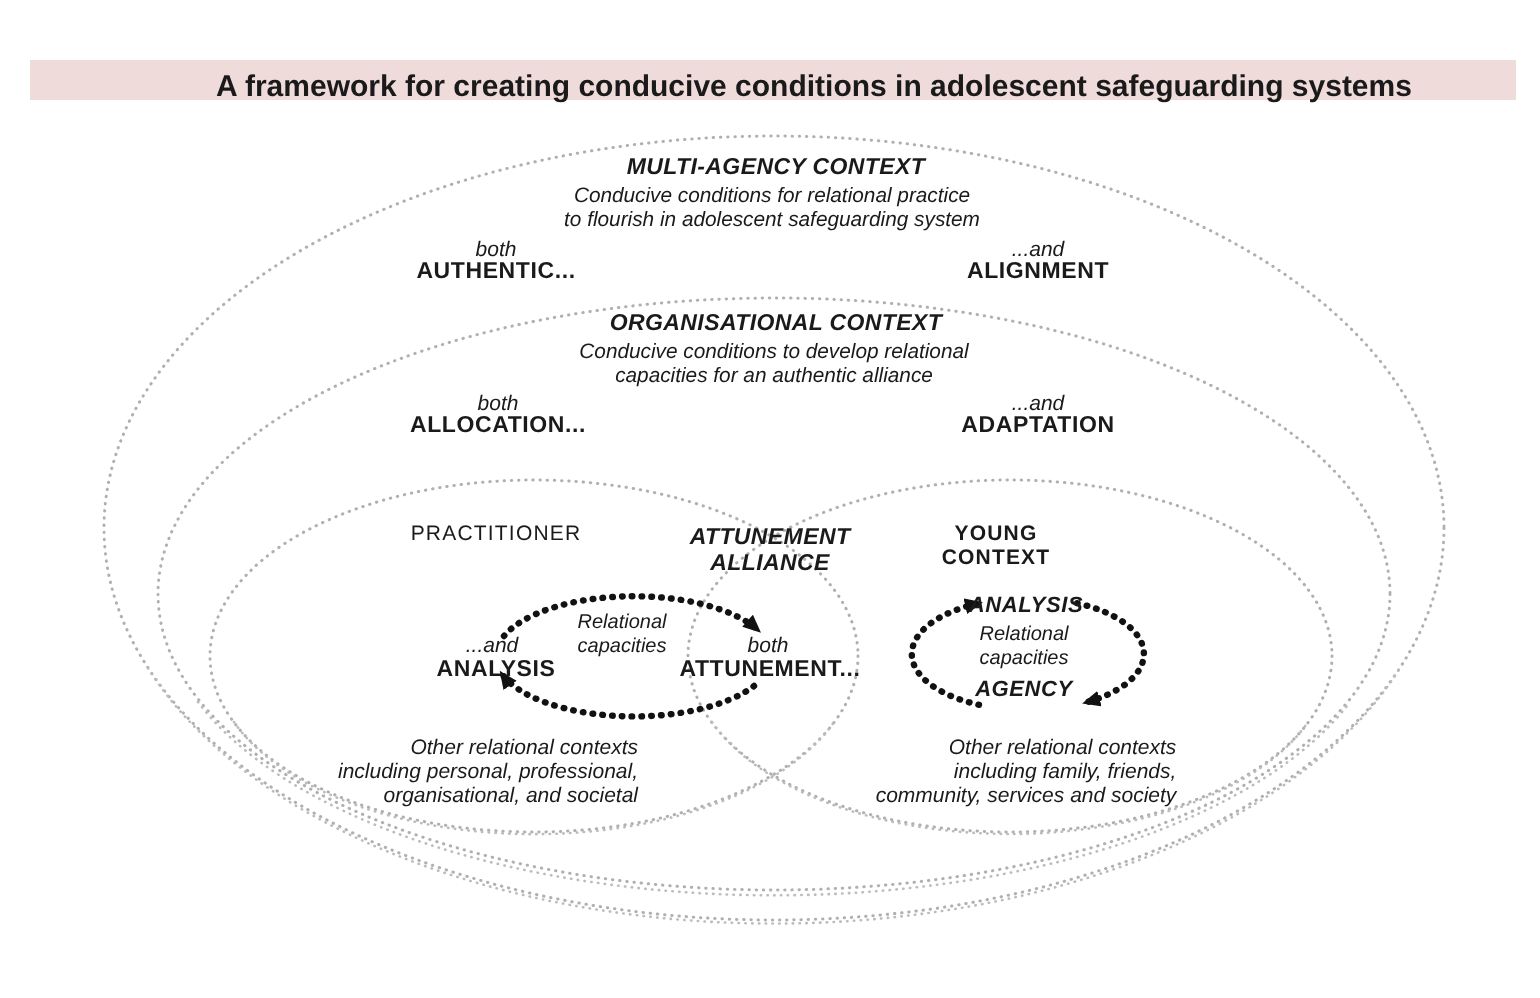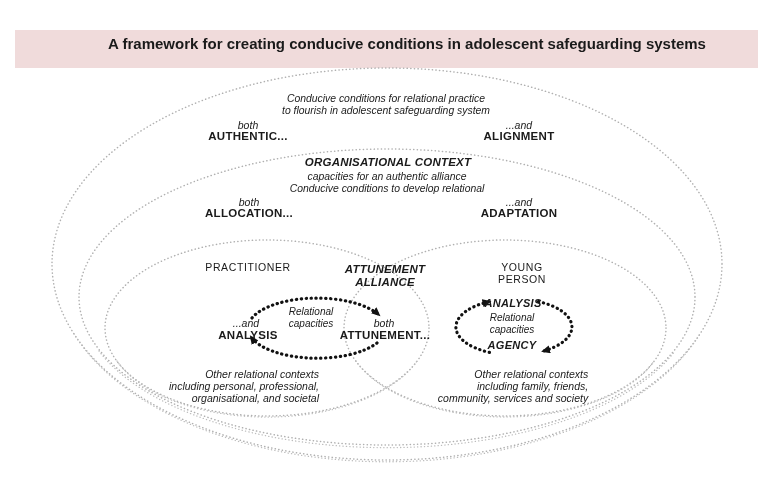--- a/index.html
+++ b/index.html
@@ -14,21 +14,21 @@
     position: relative;
     width: 770px;
     height: 499px;
     background: #ffffff;
     overflow: hidden;
     color: var(--color-text);
   }
   .banner {
     position: absolute;
     left: 15px; top: 30px;
-    width: 743px; height: 38px;
+    width: 743px; height: 20px;
     background: var(--color-banner-bg);
     text-align: center;
     line-height: 27px;
     font-size: 15px;
     font-weight: bold;
     color: var(--color-text);
     white-space: nowrap;
     padding-left: 41px;
   }
   svg.curves { position: absolute; left: 0; top: 0; }
@@ -95,47 +95,48 @@
     <path class="ellipse-gray-echo" d="M 117 361 A 160 86 0 0 0 417 361"></path>
     <path class="ellipse-gray-echo" d="M 356 361 A 159 86 0 0 0 654 361"></path>
 
     <path class="cycle-arc" marker-end="url(#arrow)" d="M 252 318 A 69 30 0 0 1 379 315"></path>
     <path class="cycle-arc" marker-end="url(#arrow)" d="M 377 343 A 69 30 0 0 1 251 337"></path>
 
     <path class="cycle-arc" marker-end="url(#arrow)" d="M 489.5 352.4 A 58 28 0 0 1 489.5 301.6"></path>
     <path class="cycle-arc" marker-end="url(#arrow)" d="M 538.5 301.6 A 58 28 0 0 1 543 351.2"></path>
   </svg>
 
+  <div class="txt ctx-heading" style="left:388px; top:78px;">MULTI-AGENCY CONTEXT</div>
   <div class="txt ctx-sub" style="left:386px; top:93px;">
     <div>Conducive conditions for relational practice</div>
     <div>to flourish in adolescent safeguarding system</div>
   </div>
   <div class="txt qualifier" style="left:248px; top:119px;">both</div>
   <div class="txt term" style="left:248px; top:130px;">AUTHENTIC...</div>
   <div class="txt qualifier" style="left:519px; top:119px;">...and</div>
   <div class="txt term" style="left:519px; top:130px;">ALIGNMENT</div>
 
   <div class="txt ctx-heading" style="left:388px; top:156px;">ORGANISATIONAL CONTEXT</div>
   <div class="txt ctx-sub" style="left:387px; top:171px;">
+    <div>Conducive conditions to develop relational</div>
     <div>capacities for an authentic alliance</div>
-    <div>Conducive conditions to develop relational</div>
   </div>
   <div class="txt qualifier" style="left:249px; top:196px;">both</div>
   <div class="txt term" style="left:249px; top:207px;">ALLOCATION...</div>
   <div class="txt qualifier" style="left:519px; top:196px;">...and</div>
   <div class="txt term" style="left:519px; top:207px;">ADAPTATION</div>
 
   <div class="txt entity" style="left:248px; top:261px;">PRACTITIONER</div>
   <div class="txt alliance" style="left:385px; top:263px;">
     <div>ATTUNEMENT</div>
     <div>ALLIANCE</div>
   </div>
-  <div class="txt entity" style="left:522px; top:261px;">
+  <div class="txt entity" style="left:498px; top:261px;font-weight:bold;">
     <div>YOUNG</div>
-    <div>PERSON</div>
+    <div>CONTEXT</div>
   </div>
 
   <div class="txt cyc-italic" style="left:311px; top:306px;">
     <div>Relational</div>
     <div>capacities</div>
   </div>
   <div class="txt qualifier" style="left:246px; top:317px;">...and</div>
   <div class="txt term" style="left:248px; top:329px;">ANALYSIS</div>
   <div class="txt qualifier" style="left:384px; top:317px;">both</div>
   <div class="txt term" style="left:385px; top:329px;">ATTUNEMENT...</div>

